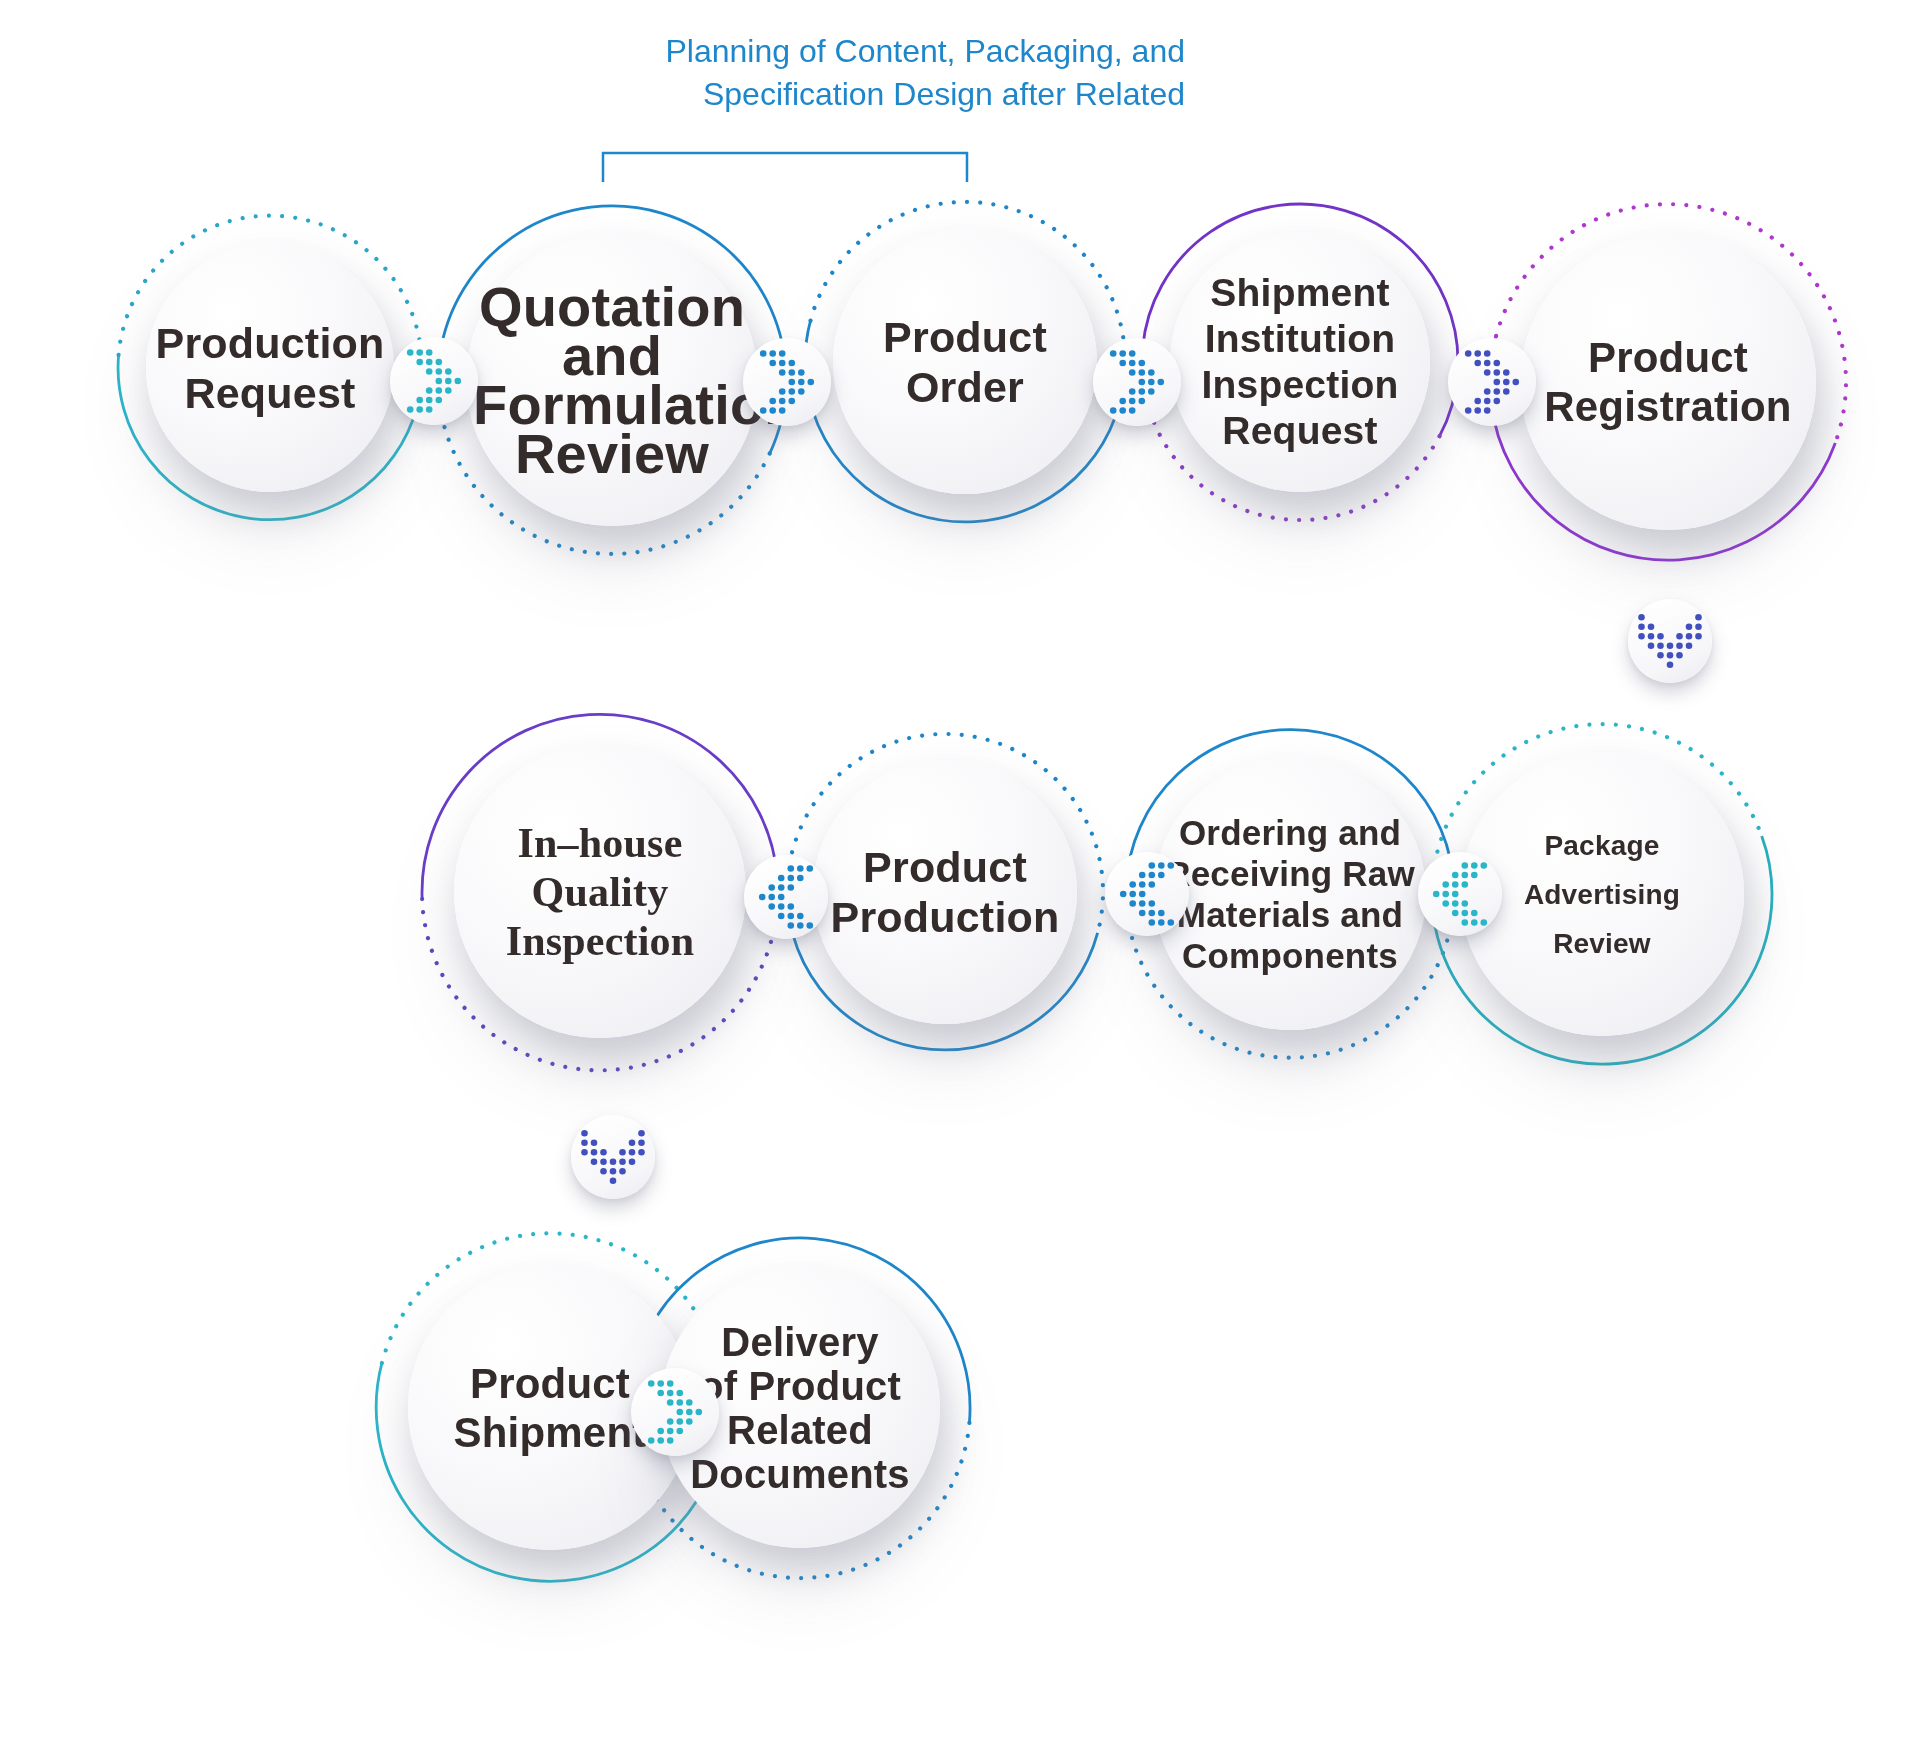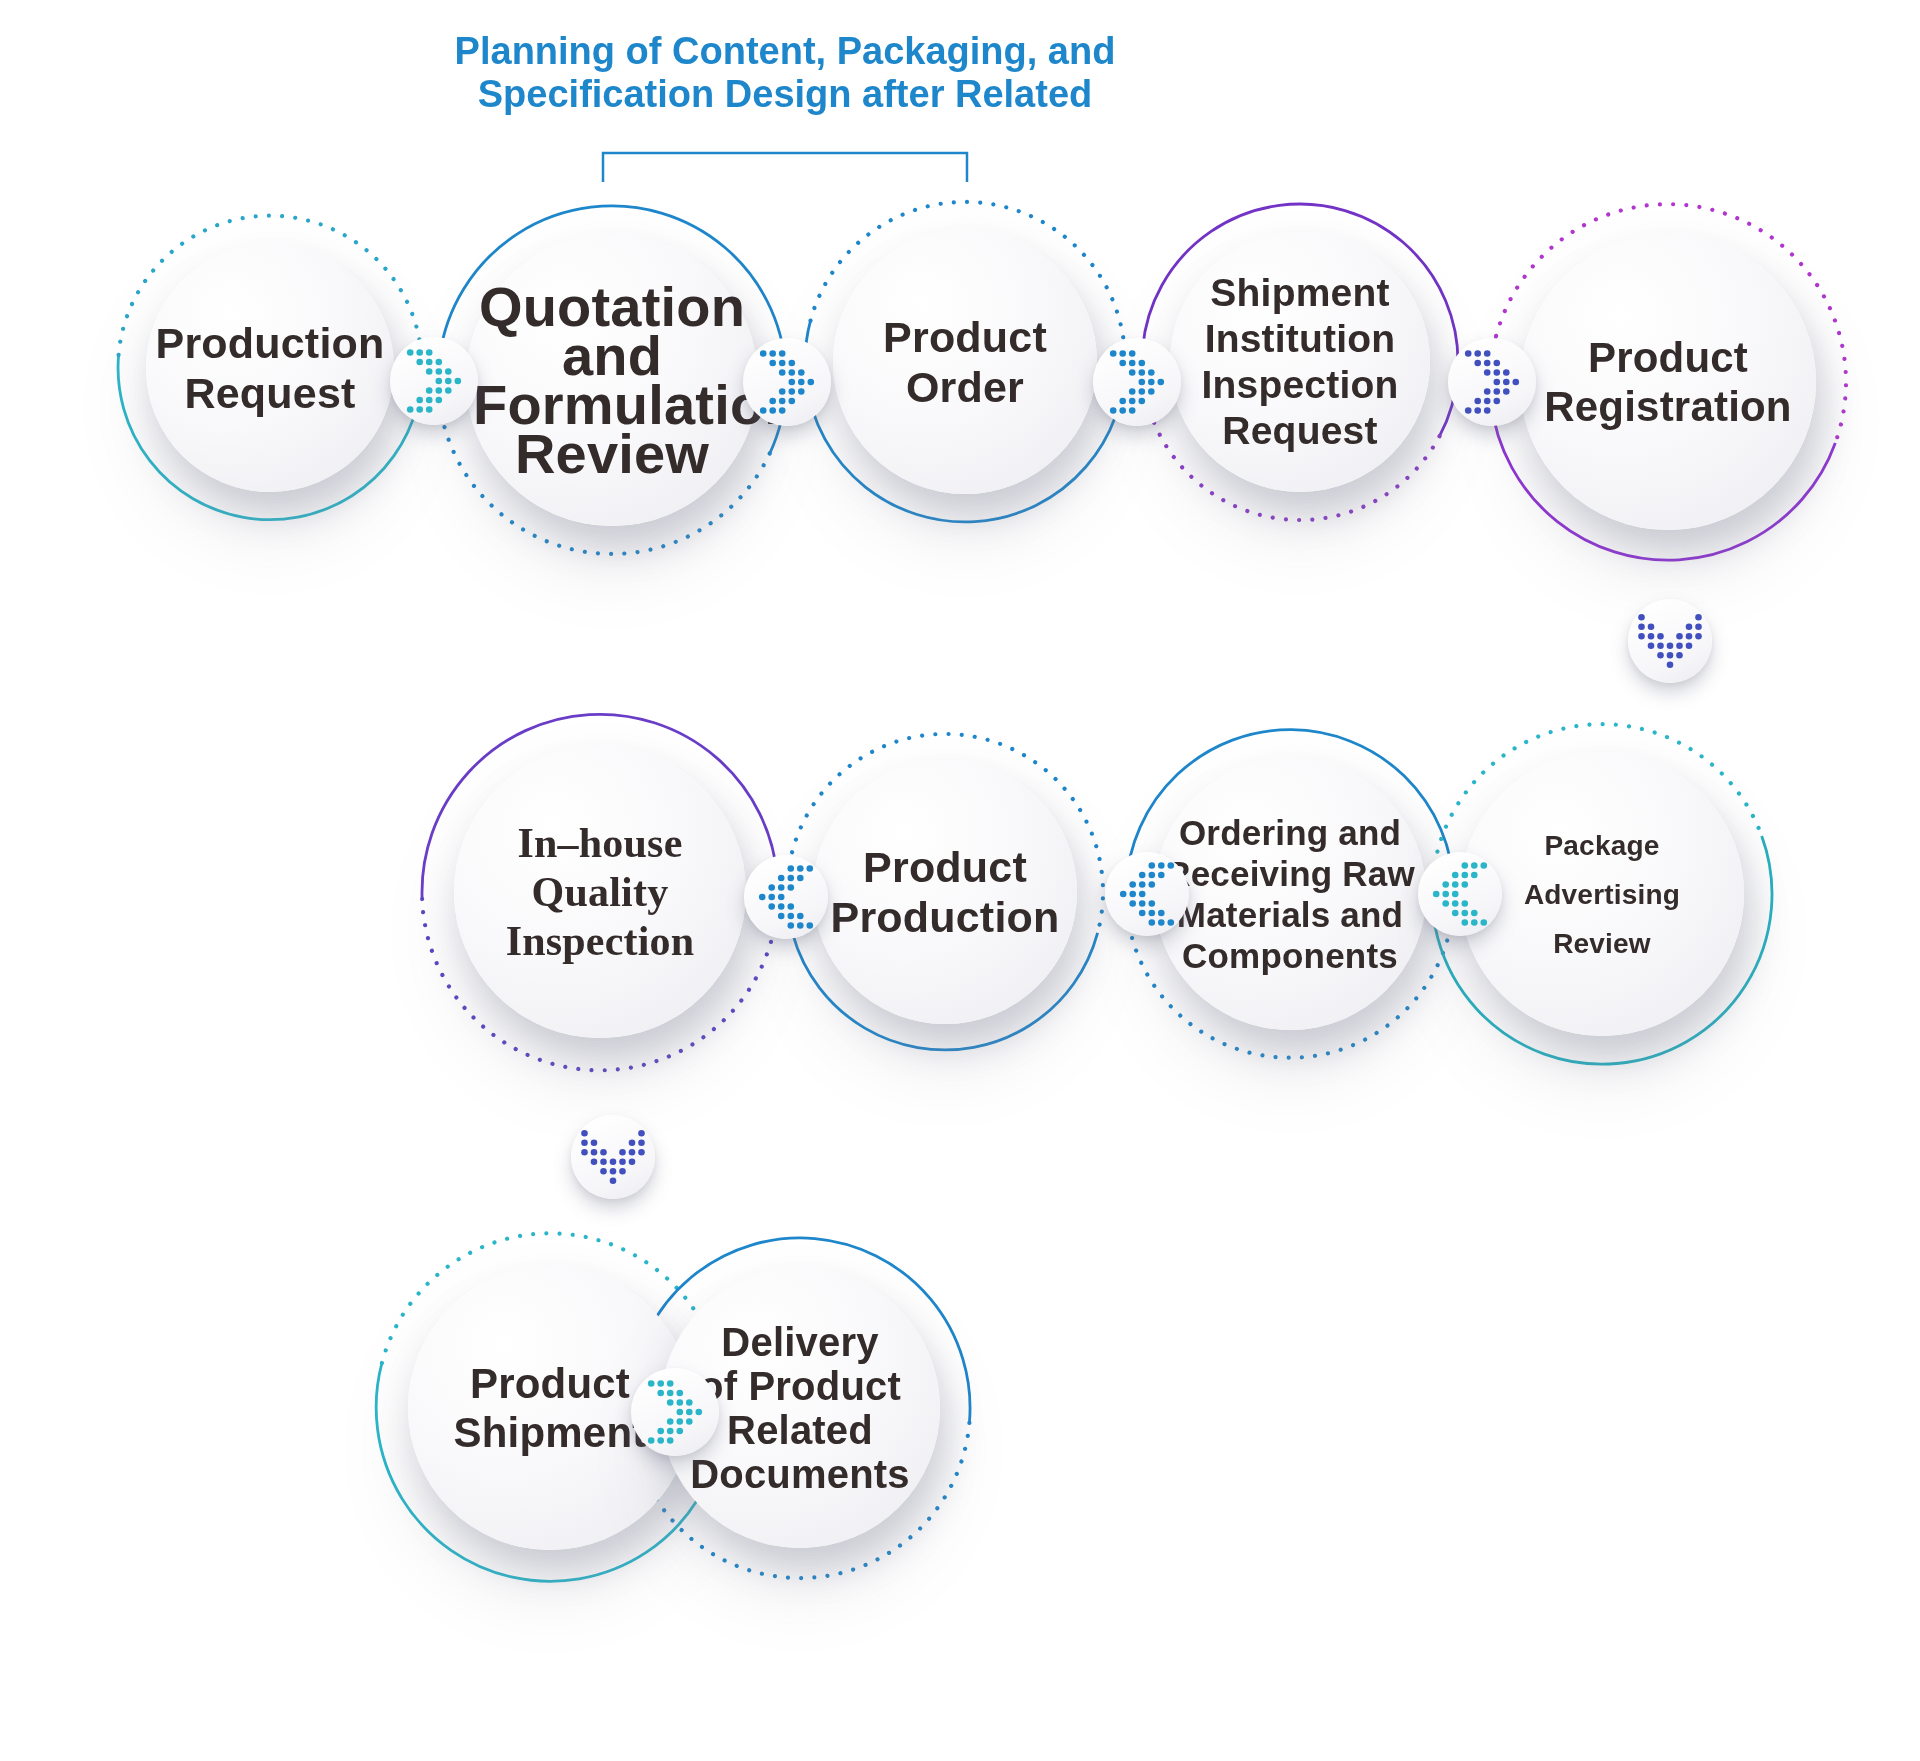--- a/index.html
+++ b/index.html
@@ -17,24 +17,24 @@
   #ring-layer {
     position: absolute;
     left: 0; top: 0;
     z-index: 1;
   }
   .annotation {
     position: absolute;
     left: 385px;
     top: 30px;
     width: 800px;
-    text-align: center;
-    font-size: 38px;
+    text-align: right;
+    font-size: 32px;
     line-height: 43px;
-    font-weight: 700;
+    font-weight: 400;
     z-index: 3;
   }
   .node {
     position: absolute;
     border-radius: 50%;
     background: radial-gradient(circle at 34% 28%, #ffffff 0%, #f9f9fb 45%, #ececf1 100%);
     box-shadow: 8px 22px 34px rgba(125,128,148,0.30), 0 40px 70px rgba(130,132,152,0.16);
     display: flex;
     align-items: center;
     justify-content: center;

